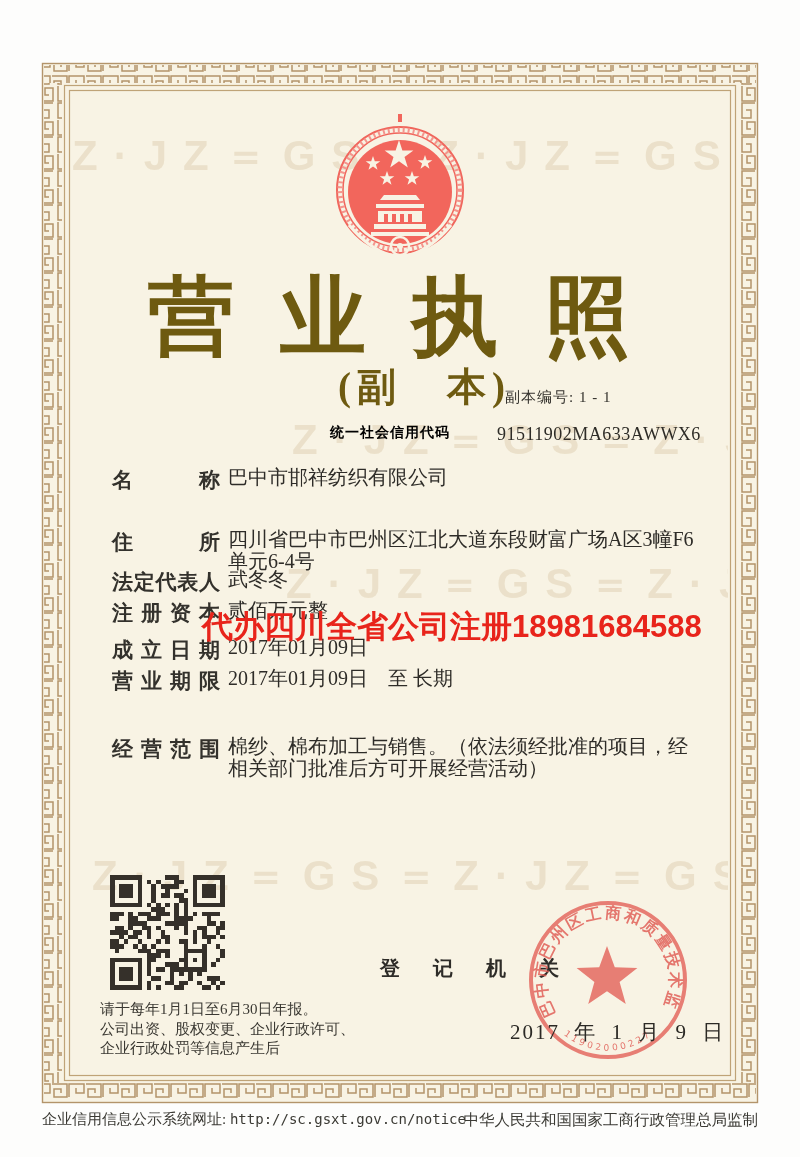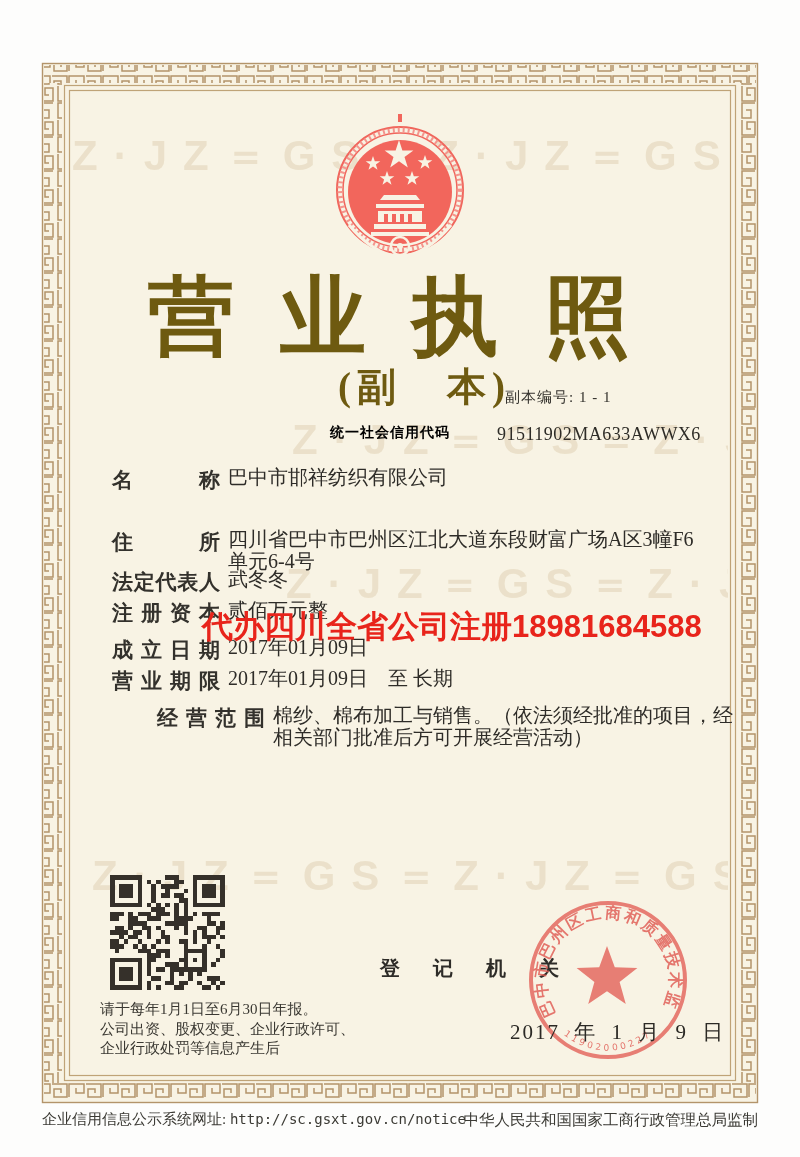--- a/index.html
+++ b/index.html
@@ -113,21 +113,21 @@
   </div>
   <div class="frow" style="top:599px;">
     <span class="flabel">注册资本</span><span class="fvalue">贰佰万元整</span>
   </div>
   <div class="frow" style="top:636px;">
     <span class="flabel">成立日期</span><span class="fvalue">2017年01月09日</span>
   </div>
   <div class="frow" style="top:667px;">
     <span class="flabel">营业期限</span><span class="fvalue">2017年01月09日　至 长期</span>
   </div>
-  <div class="frow" style="top:704px;margin-left:45px;">
+  <div class="frow" style="top:735px;">
     <span class="flabel">经营范围</span><span class="fvalue">棉纱、棉布加工与销售。（依法须经批准的项目，经相关部门批准后方可开展经营活动）</span>
   </div>
 
   <div class="adwm">代办四川全省公司注册18981684588</div>
 
   <svg id="qr" class="qr" width="115" height="115" viewBox="0 0 115 115" shape-rendering="crispEdges">
       <rect x="0.00" y="0.00" width="4.60" height="4.60" fill="#35302a"></rect>
       <rect x="4.60" y="0.00" width="4.60" height="4.60" fill="#35302a"></rect>
       <rect x="9.20" y="0.00" width="4.60" height="4.60" fill="#35302a"></rect>
       <rect x="13.80" y="0.00" width="4.60" height="4.60" fill="#35302a"></rect>

